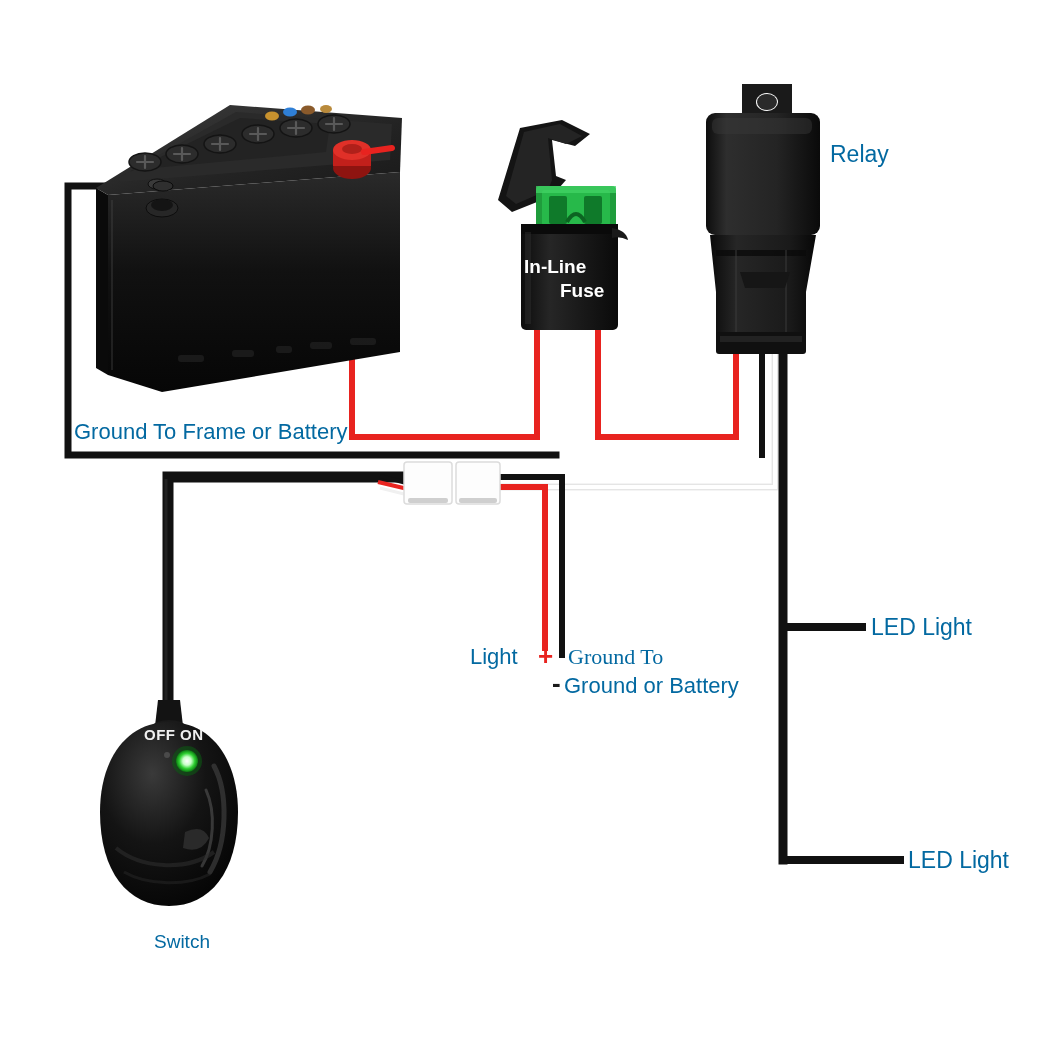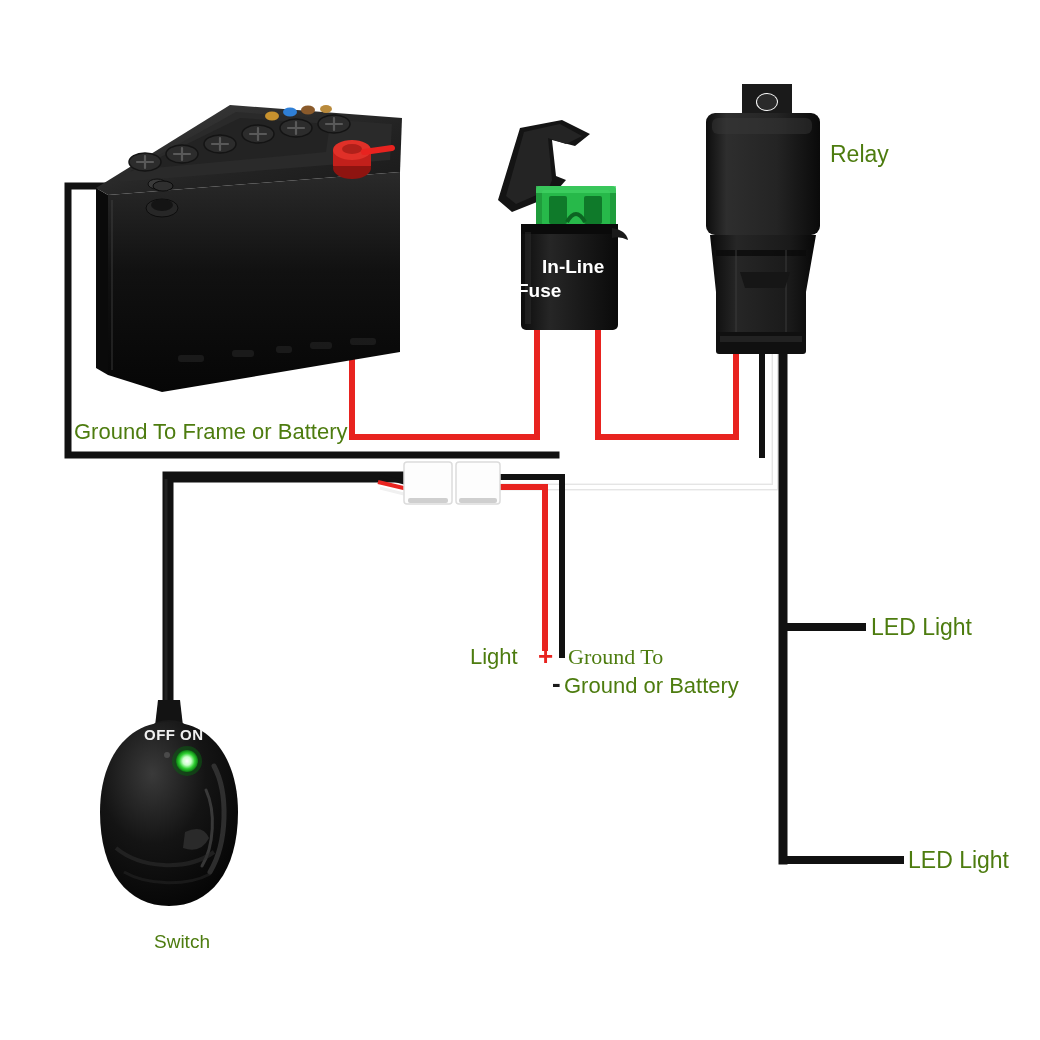--- a/index.html
+++ b/index.html
@@ -1,19 +1,19 @@
 <!DOCTYPE html>
 <html><head>
 <meta charset="utf-8">
 <style>
   html,body{margin:0;padding:0;background:#ffffff;}
   body{width:1040px;height:1040px;overflow:hidden;font-family:"Liberation Sans",sans-serif;}
   #stage{position:relative;width:1040px;height:1040px;background:#fff;}
   svg.layer{position:absolute;left:0;top:0;width:1040px;height:1040px;}
-  .lbl{position:absolute;color:#4d7c0f;font-family:"Liberation Sans",sans-serif;white-space:nowrap;}
+  .lbl{position:absolute;color:#0369a1;font-family:"Liberation Sans",sans-serif;white-space:nowrap;}
 </style>
 </head>
 <body>
 
 <div id="stage">
 
   <svg class="layer" viewBox="0 0 1040 1040">
     <defs>
       <linearGradient id="battSide" x1="0" y1="0" x2="0" y2="1">
         <stop offset="0%" stop-color="#3a3a3a"></stop>
@@ -250,22 +250,22 @@
       <g>
         <circle cx="187" cy="761" r="15" fill="#0b5d12" opacity="0.55"></circle>
         <circle cx="187" cy="761" r="11" fill="url(#ledGlow)"></circle>
       </g>
     </g>
   </svg>
 
   <div class="lbl" style="left:144px;top:726px;font-size:15px;font-weight:bold;color:#f0f0f0;letter-spacing:0.5px;">OFF</div>
   <div class="lbl" style="left:180px;top:726px;font-size:15px;font-weight:bold;color:#f0f0f0;letter-spacing:0.5px;">ON</div>
 
-  <div class="lbl" style="left:542px;top:256px;font-size:19px;font-weight:bold;color:#ffffff;">In-Line</div>
-  <div class="lbl" style="left:517px;top:280px;font-size:19px;font-weight:bold;color:#ffffff;">Fuse</div>
+  <div class="lbl" style="left:524px;top:256px;font-size:19px;font-weight:bold;color:#ffffff;">In-Line</div>
+  <div class="lbl" style="left:560px;top:280px;font-size:19px;font-weight:bold;color:#ffffff;">Fuse</div>
 
   <div class="lbl" style="left:830px;top:141px;font-size:23px;">Relay</div>
 
   <div class="lbl" style="left:74px;top:419px;font-size:22px;">Ground To Frame or Battery</div>
 
   <div class="lbl" style="left:470px;top:644px;font-size:22px;">Light</div>
   <div class="lbl" style="left:538px;top:641px;font-size:26px;font-weight:bold;color:#e8231f;">+</div>
 
   <div class="lbl" style="left:552px;top:668px;font-size:26px;font-weight:bold;color:#1a1a1a;">-</div>
   <div class="lbl" style="left:568px;top:644px;font-size:22px;font-family:Liberation Serif, serif;">Ground To</div>

